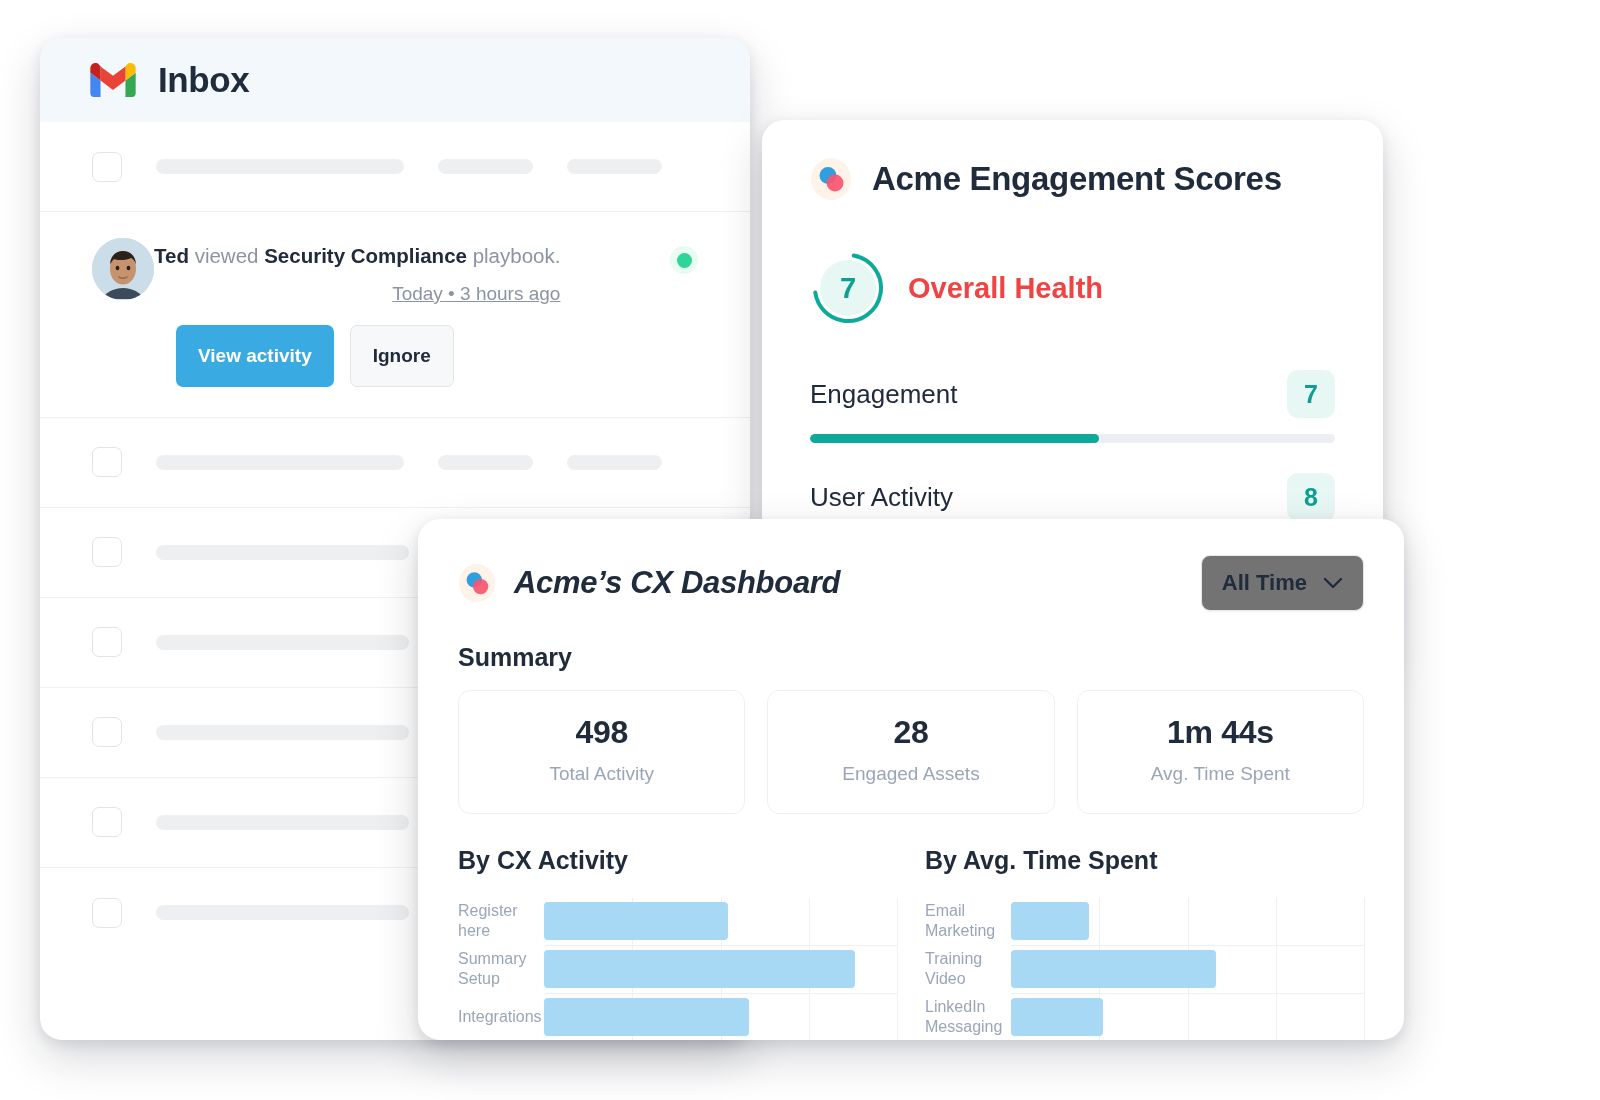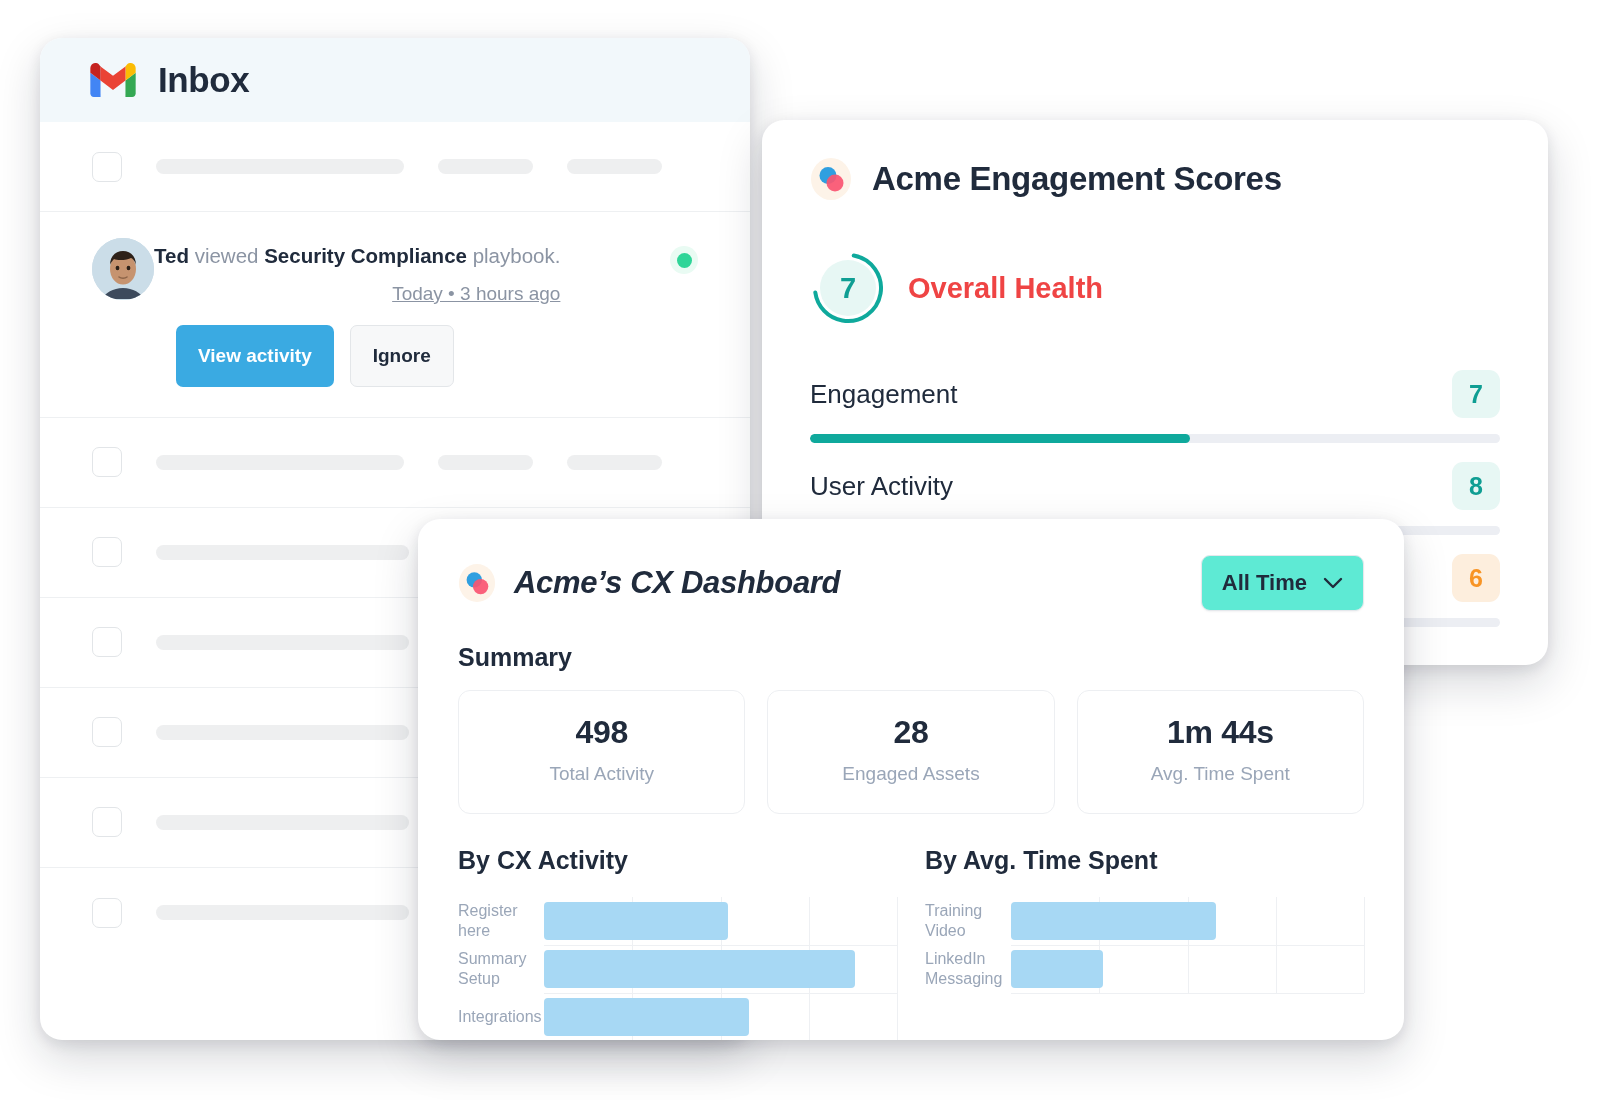--- a/index.html
+++ b/index.html
@@ -149,21 +149,21 @@
     font-weight: bold;
     padding: 13px 22px;
     cursor: pointer;
     font-family: inherit;
   }
 
   
   #engagement-card {
     left: 762px;
     top: 120px;
-    width: 786px;
+    width: 621px;
     height: 545px;
     z-index: 2;
   }
   .eng-inner { padding: 38px 48px 0 48px; }
   .eng-head { display: flex; align-items: center; gap: 20px; }
   #engagement-title {
     font-size: 33px;
     font-weight: bold;
     color: #202b3c;
     letter-spacing: -0.3px;
@@ -184,21 +184,21 @@
   #health-score {
     position: absolute; inset: 0;
     display: flex; align-items: center; justify-content: center;
     font-size: 29px; font-weight: bold; color: #0f9e93;
   }
   #health-label {
     font-size: 29px; font-weight: bold; color: #ef4444;
   }
 
   .metrics { margin-top: 44px; }
-  .metric { margin-bottom: 19px; }
+  .metric { margin-bottom: 30px; }
   .metric-head {
     display: flex; align-items: center; justify-content: space-between;
   }
   .metric-name { font-size: 26px; color: #202b3c; }
   .metric-badge {
     width: 48px; height: 48px;
     border-radius: 11px;
     display: flex; align-items: center; justify-content: center;
     font-size: 25px; font-weight: bold;
   }
@@ -229,21 +229,21 @@
   .cx-head {
     display: flex; align-items: center; justify-content: space-between;
   }
   .cx-head-left { display: flex; align-items: center; gap: 18px; font-style: italic; }
   #cx-title {
     font-size: 31px; font-weight: bold; color: #202b3c;
     letter-spacing: -0.3px;
   }
   #time-filter-button {
     display: flex; align-items: center; gap: 16px;
-    background: #5eead4;
+    background: #737373;
     border: 1px solid #e5e8ec;
     border-radius: 9px;
     padding: 14px 20px;
     font-size: 22px;
     font-weight: bold;
     color: #202b3c;
     cursor: pointer;
     font-family: inherit;
     box-shadow: 0 1px 2px rgba(16,24,40,.05);
   }
@@ -544,20 +544,26 @@
           <div class="chart-plot">
               <div class="chart-grid">
                 <div class="gline" style="left: calc(25% + 64.5px);"></div>
                 <div class="gline" style="left: calc(50% + 43px);"></div>
                 <div class="gline" style="left: calc(75% + 21.5px);"></div>
                 <div class="gline" style="left: calc(100% + 0px);"></div>
                 <div class="hline" style="top: 48px; left: 86px;"></div>
                 <div class="hline" style="top: 96px; left: 86px;"></div>
               </div>
               <div class="bar-row">
+                <div class="bar-label">Email Marketing</div>
+                <div class="bar-area">
+                  <div class="bar" style="width: 22%; background: rgb(167, 216, 244);"></div>
+                </div>
+              </div>
+              <div class="bar-row">
                 <div class="bar-label">Training Video</div>
                 <div class="bar-area">
                   <div class="bar" style="width: 58%; background: rgb(167, 216, 244);"></div>
                 </div>
               </div>
               <div class="bar-row">
                 <div class="bar-label">LinkedIn Messaging</div>
                 <div class="bar-area">
                   <div class="bar" style="width: 26%; background: rgb(167, 216, 244);"></div>
                 </div>

